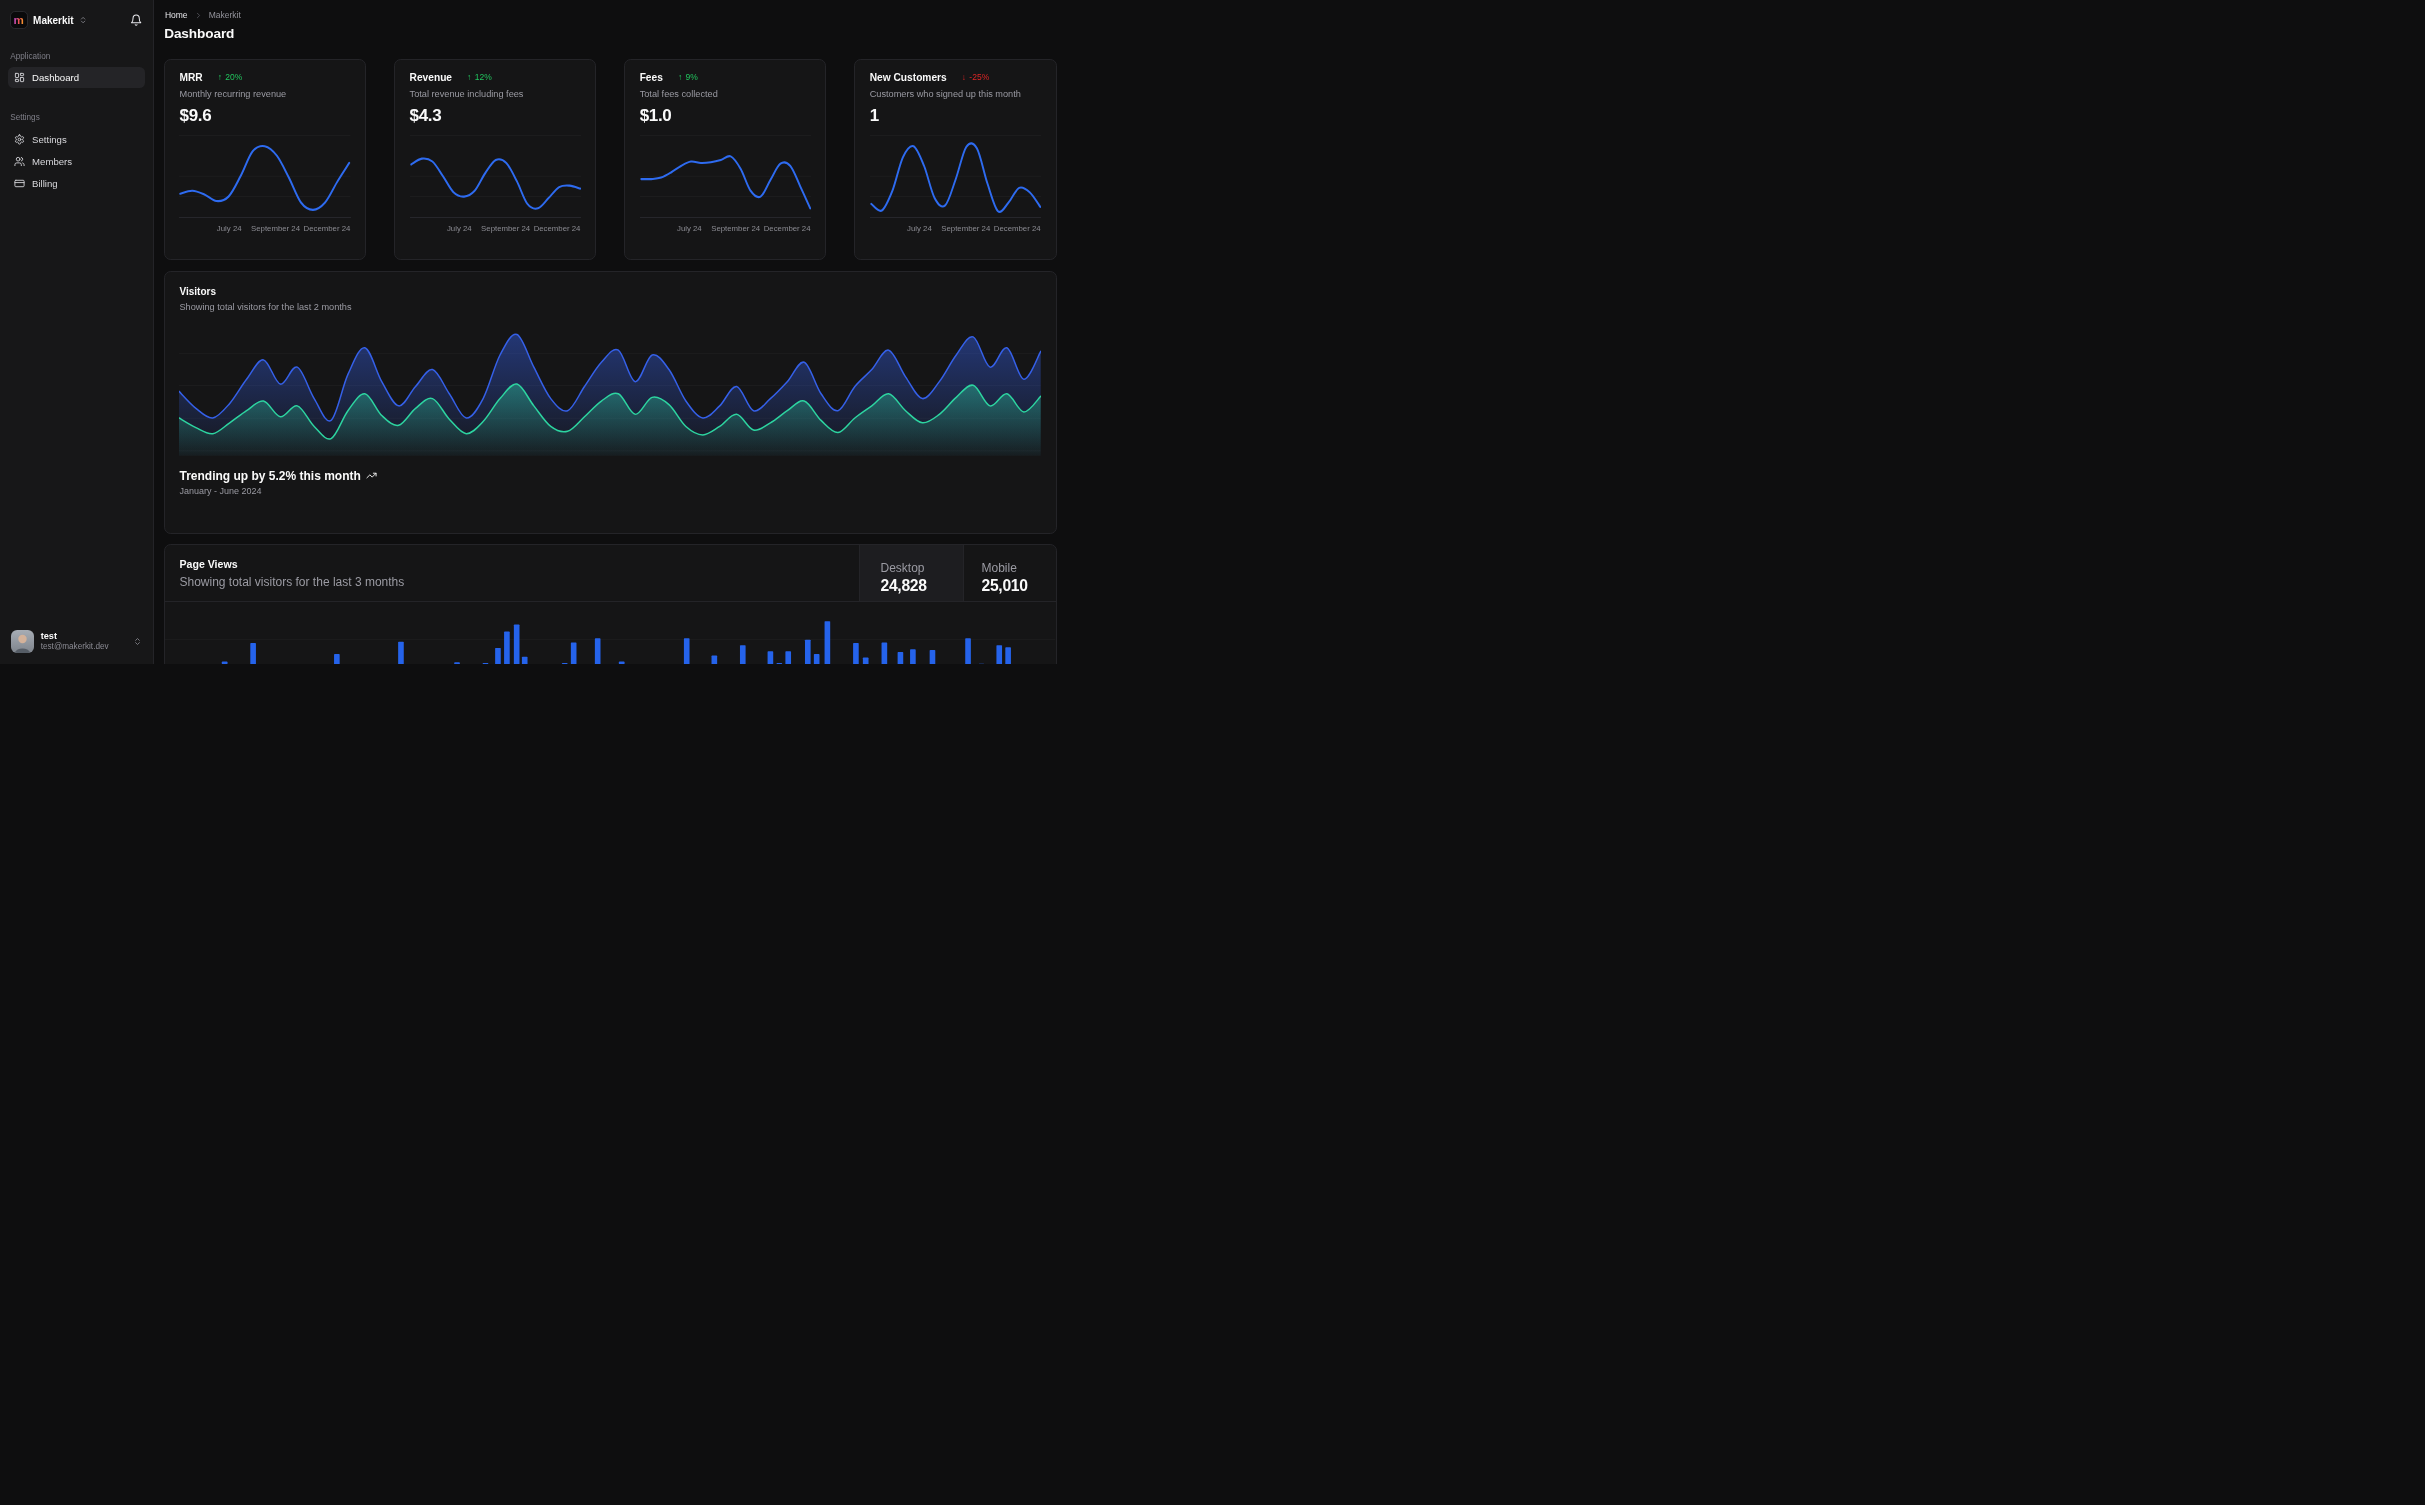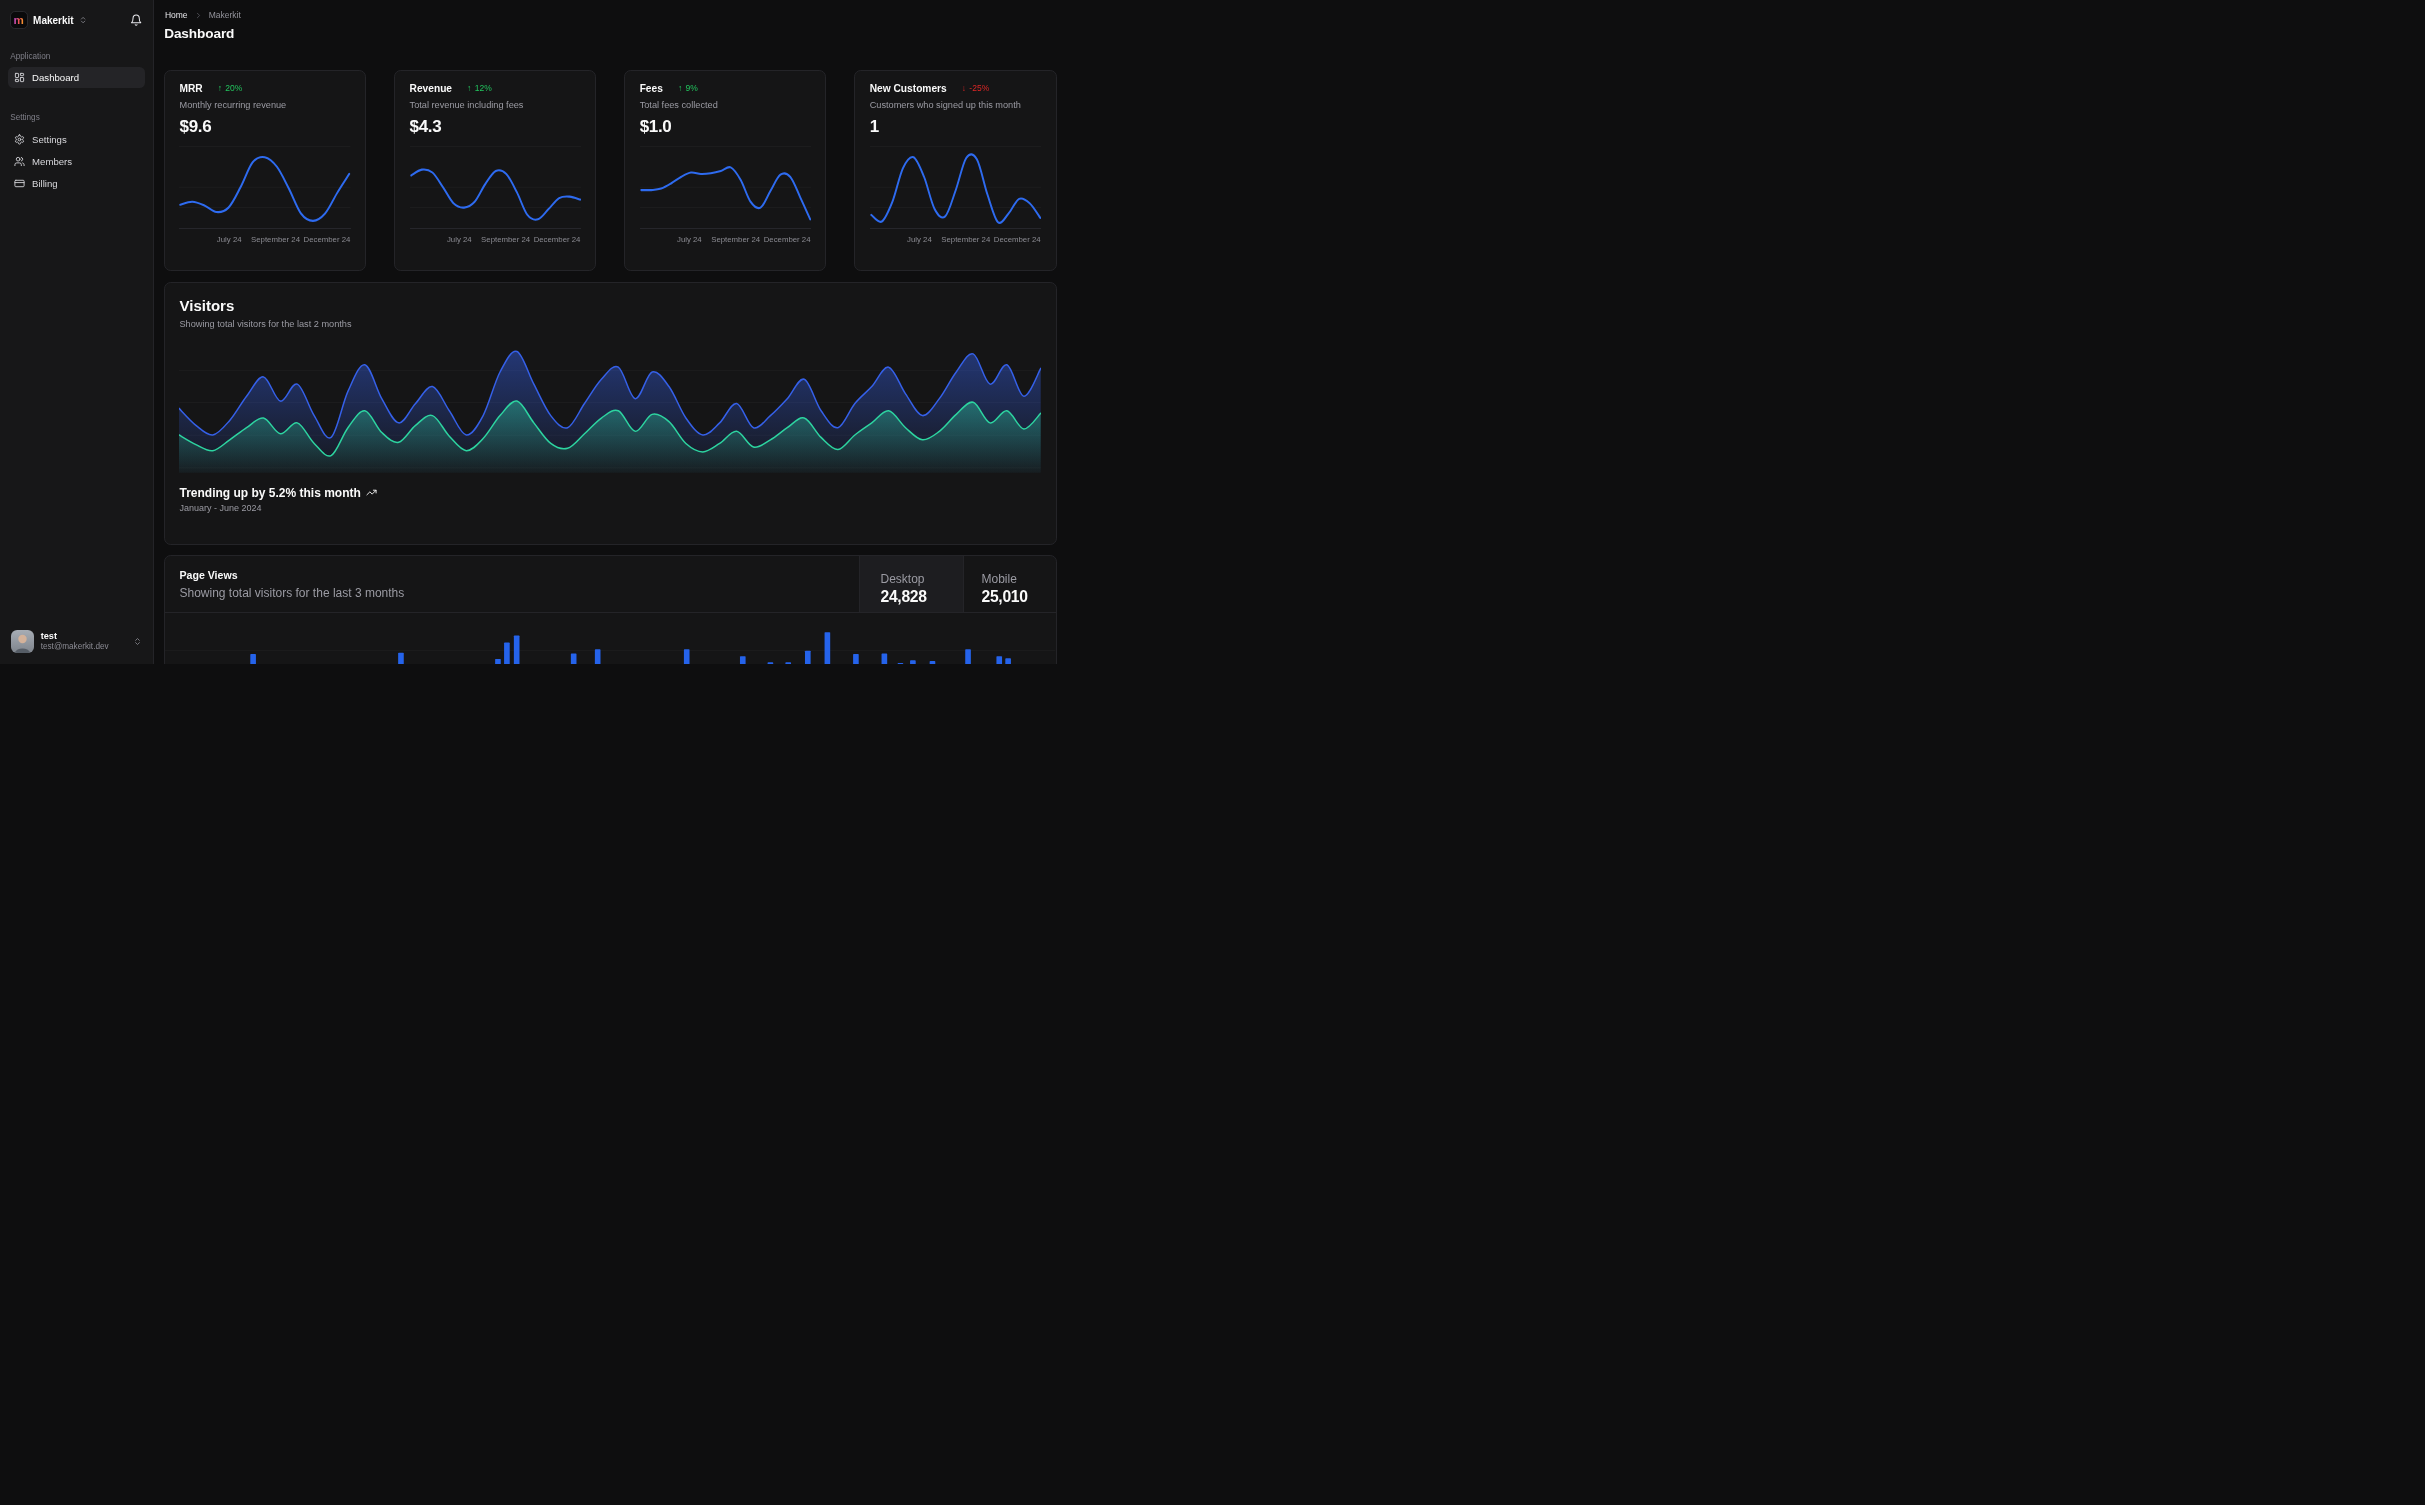--- a/index.html
+++ b/index.html
@@ -39,36 +39,36 @@
   
   main { flex:1; min-width:0; padding:9.6px 5.5px 0 10.2px; }
   .breadcrumb { display:flex; align-items:flex-end; gap:6.1px; font-size:8.5px; padding-left:0.7px; }
   .bc-home { color:#e6e6ea; cursor:pointer; }
   .bc-sep { color:#5c5c64; display:flex; }
   .bc-cur { color:#93939b; }
   h1 { font-size:13.6px; font-weight:700; margin:6.8px 0 0; letter-spacing:-0.1px; }
 
   .card { background:#151516; border:0.7px solid #242428; border-radius:6.8px; }
 
-  .stats { display:grid; grid-template-columns:repeat(4,1fr); gap:28px; margin-top:29px; }
+  .stats { display:grid; grid-template-columns:repeat(4,1fr); gap:28px; margin-top:18px; }
   .stat { padding:11.6px 14.3px 0; height:201px; }
   .stat-head { display:flex; align-items:center; gap:15px; }
   .stat-title { font-size:10.2px; font-weight:700; }
   .badge { display:inline-flex; align-items:center; gap:3.4px; font-size:8.5px; }
   .badge.up { color:#22c55e; }
   .badge.down { color:#dc2626; }
   .stat-sub { margin-top:6.1px; font-size:9.2px; color:#9b9ba3; }
   .stat-value { margin-top:6.8px; font-size:17px; font-weight:700; letter-spacing:-0.3px; }
   .spark { margin-top:8.2px; }
   .spark svg { display:block; width:100%; height:83px; }
   .axis { position:relative; height:18px; border-top:0.7px solid #26262b; font-size:7.8px; color:#8b8b92; }
   .axis span { position:absolute; top:5.5px; transform:translateX(-50%); white-space:nowrap; }
 
   .visitors { margin-top:10.2px; padding:14.3px; height:263px; }
-  .v-title { font-size:15px; font-weight:700; }
+  .v-title { font-size:10px; font-weight:700; }
   .v-sub { margin-top:4.8px; font-size:9.2px; color:#9b9ba3; }
   .v-chart svg { display:block; width:100%; height:136px; margin-top:9.6px; }
   .v-foot-main { margin-top:11.6px; display:flex; align-items:center; gap:5.5px; font-size:12px; font-weight:700; }
   .v-foot-main .ticon { display:flex; color:#fafafa; }
   .v-foot-sub { margin-top:3.4px; font-size:9px; color:#9b9ba3; }
 
   .pageviews { margin-top:10.2px; height:205px; overflow:hidden; }
   .pv-header { display:flex; border-bottom:0.7px solid #242428; }
   .pv-titles { flex:1; padding:13.6px 14.3px 12.3px; }
   .pv-title { font-size:10.6px; font-weight:700; }

